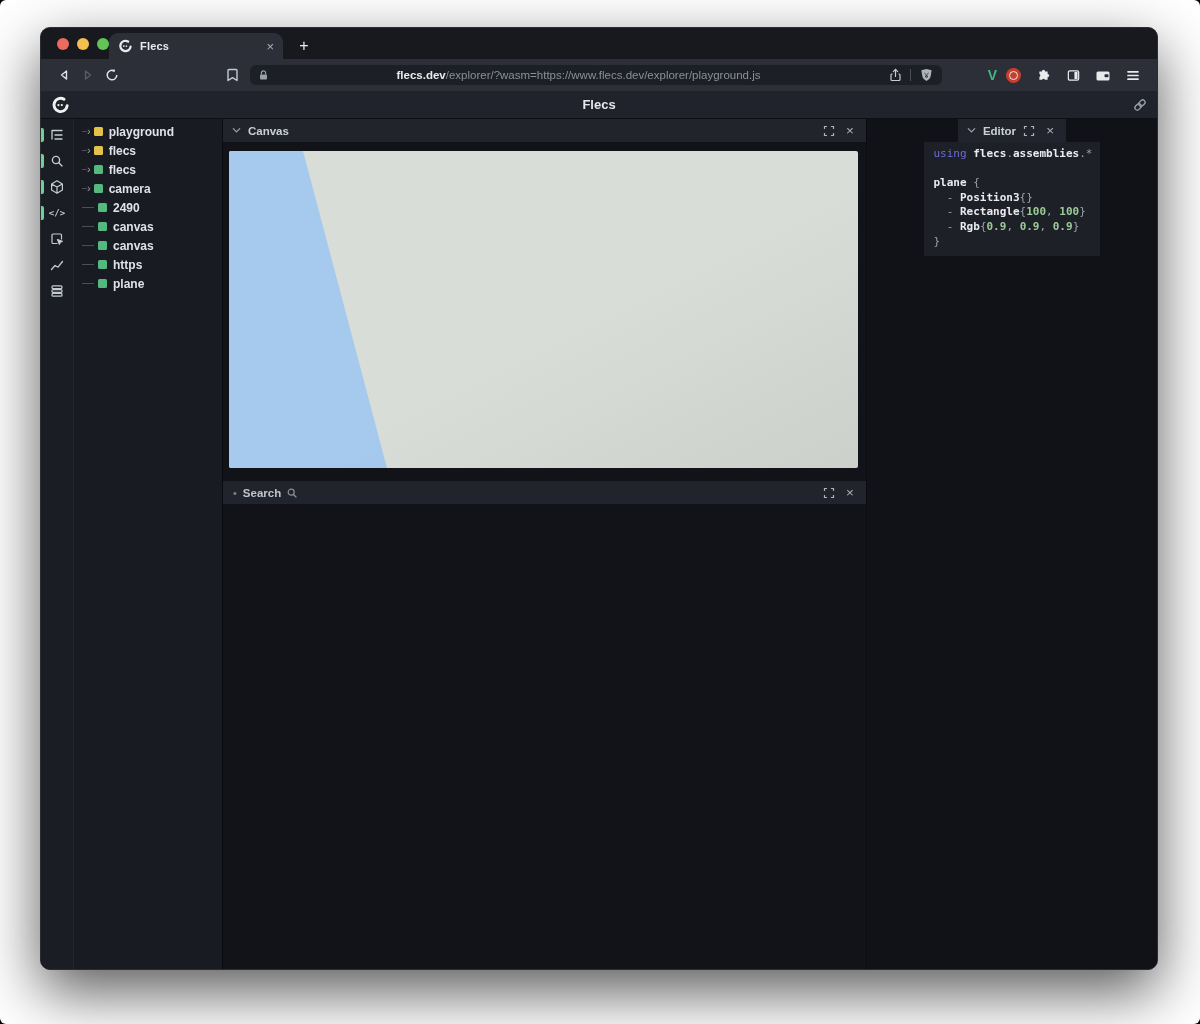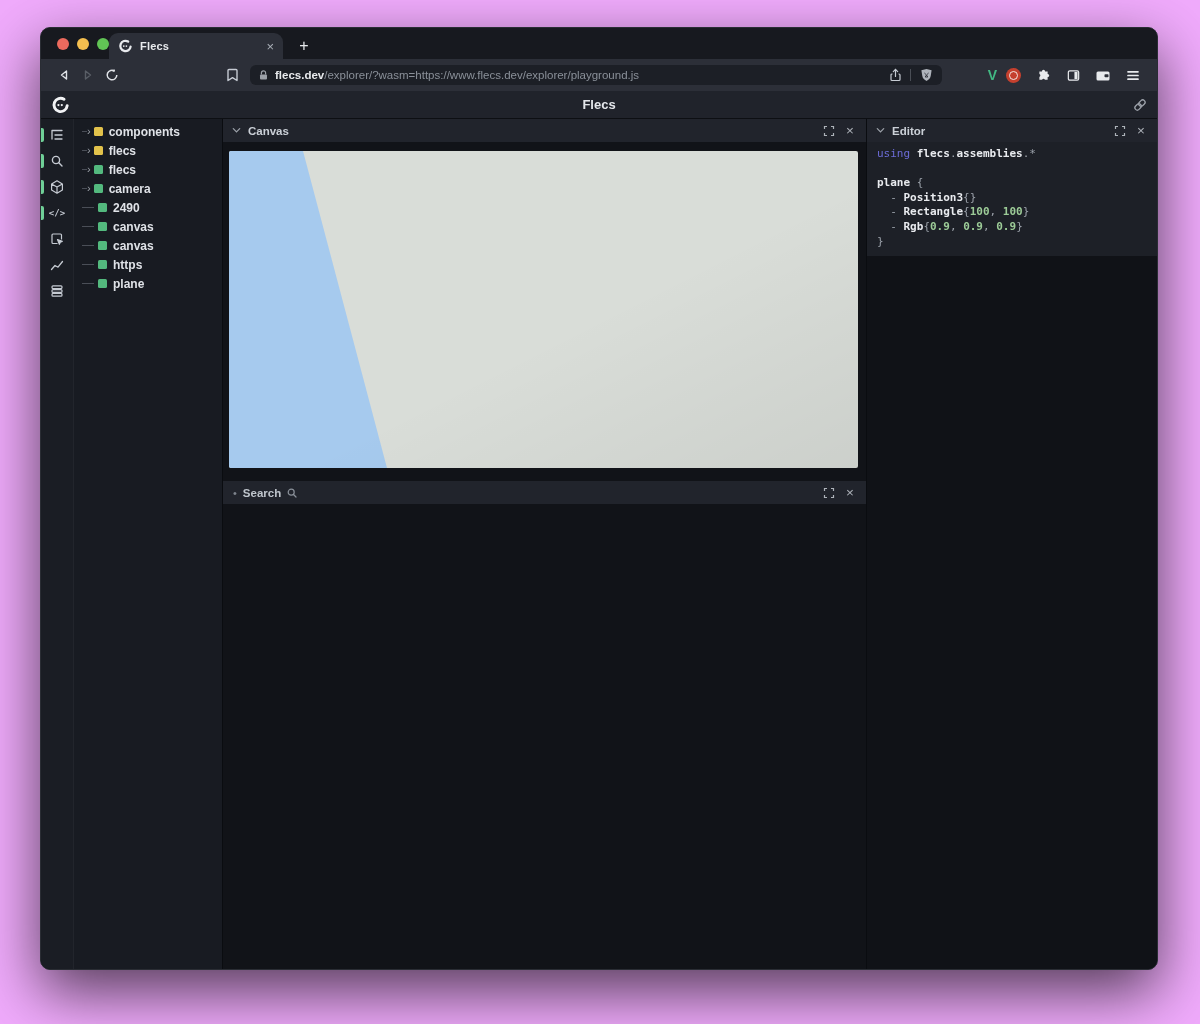--- a/index.html
+++ b/index.html
@@ -1,37 +1,37 @@
 <!DOCTYPE html>
 <html><head>
 <meta charset="utf-8">
 <style>
   * { margin:0; padding:0; box-sizing:border-box; }
   html,body { background:#000; }
   body { font-family:"Liberation Sans", sans-serif; }
-  .screen { position:relative; width:1200px; height:1024px; background:#f0abfc; overflow:hidden; }
+  .screen { position:relative; width:1200px; height:1024px; background:#ffffff; overflow:hidden;border-radius:6px; }
 
   .window { position:absolute; left:40px; top:27px; width:1118px; height:943px;
             background:#121419; border-radius:10px; overflow:hidden;
             border:1px solid #2a2d34; box-shadow:0 22px 60px rgba(0,0,0,.65); }
 
   
   .tabstrip { position:relative; height:31px; background:#17191f; display:flex; align-items:flex-end; }
   .traffic { position:absolute; left:16px; top:10px; display:flex; gap:8px; }
   .light { width:12px; height:12px; border-radius:50%; }
   .light.red{ background:#ec6a5e; } .light.yellow{ background:#f5bf4f; } .light.green{ background:#61c455; }
   .tab { margin-left:68px; width:174px; height:26px; background:#2c2f38; border-radius:9px 9px 0 0;
          display:flex; align-items:center; padding:0 9px; }
   .tab-title { font-size:11px; font-weight:700; color:#e8eaed; margin-left:8px; letter-spacing:.2px; }
   .tab-close { margin-left:auto; color:#aab0b8; font-size:13px; line-height:1; cursor:default; }
   .newtab { width:26px; height:26px; display:flex; align-items:center; justify-content:center;
             color:#e8eaed; font-size:16px; font-weight:400; margin-left:8px; }
 
   
-  .toolbar { height:25px; background:#2c2f38; display:flex; align-items:center; padding:16px 13px; }
+  .toolbar { height:25px; background:#2c2f38; display:flex; align-items:center; padding:16px 13px;text-align:center; }
   .nav-ic { width:20px; height:18px; display:flex; align-items:center; justify-content:center; margin-right:4px; }
   .bookmark-btn { margin-left:96px; width:20px; height:18px; display:flex; align-items:center; justify-content:center; }
   .urlbar { margin-left:8px; width:692px; height:20px; background:#1c1f26; border-radius:6px;
             display:flex; align-items:center; padding:0 8px; overflow:hidden; }
   .url-text { font-size:11.5px; white-space:nowrap; overflow:hidden; margin-left:6px; flex:1; }
   .url-domain { color:#e8eaed; font-weight:700; }
   .url-path { color:#8a9099; }
   .url-div { width:1px; height:12px; background:#4a4e56; margin:0 7px; }
   .ext-row { margin-left:auto; display:flex; align-items:center; gap:9px; padding-right:3px; }
   .vue-badge { color:#42b883; font-weight:800; font-size:14px; }
@@ -59,21 +59,21 @@
 
   .treepanel { width:149px; background:#181b22; border-left:1px solid #22252c; padding-top:3px; }
   .tree-row { height:19px; display:flex; align-items:center; padding-left:8px; }
   .guide { width:12px; height:1px; background:#4a4e57; margin-right:2px; }
   .guide.short { width:5px; margin-right:0; }
   .tree-chev { color:#9ba0a8; font-size:11px; line-height:1; margin:0 1px 1px 0; }
   .tree-square { width:9px; height:9px; border-radius:1.5px; margin:0 6px 0 2px; flex:none; }
   .tree-label { font-size:12px; font-weight:600; color:#dfe2e7; white-space:nowrap; }
 
   .centercol { width:644px; background:#111318; border-left:1px solid #0a0c10; display:flex; flex-direction:column; }
-  .editorcol { flex:1; background:#101217; border-left:1px solid #0a0c10; display:flex; flex-direction:column; }
+  .editorcol { flex:1; background:#101217; border-left:1px solid #0a0c10; display:flex; flex-direction:column;align-items:center; }
 
   .panel-header { height:23px; background:#21242c; display:flex; align-items:center; padding:0 8px; flex:none; }
   .panel-title { font-size:11.5px; font-weight:700; color:#cbd0d7; margin-left:6px; }
   .panel-title.dim { color:#bfc5cc; }
   .ph-spacer { flex:1; }
   .ph-btn { width:16px; height:16px; display:flex; align-items:center; justify-content:center; margin-left:5px; }
   .ph-close { color:#aeb3ba; font-size:13.5px; line-height:1; }
   .bullet { color:#7e848d; font-size:11px; margin-left:2px; }
   .search-mag { margin-left:5px; }
 
@@ -248,21 +248,21 @@
           </svg>
         </div>
       </div>
 
       <div class="treepanel">
         <div id="tree-list">
             <div class="tree-row">
               <span class="guide short"></span>
               <span class="tree-chev">›</span>
               <span class="tree-square" style="background: rgb(226, 194, 75);"></span>
-              <span class="tree-label">components</span>
+              <span class="tree-label">playground</span>
             </div>
             <div class="tree-row">
               <span class="guide short"></span>
               <span class="tree-chev">›</span>
               <span class="tree-square" style="background: rgb(226, 194, 75);"></span>
               <span class="tree-label">flecs</span>
             </div>
             <div class="tree-row">
               <span class="guide short"></span>
               <span class="tree-chev">›</span>

